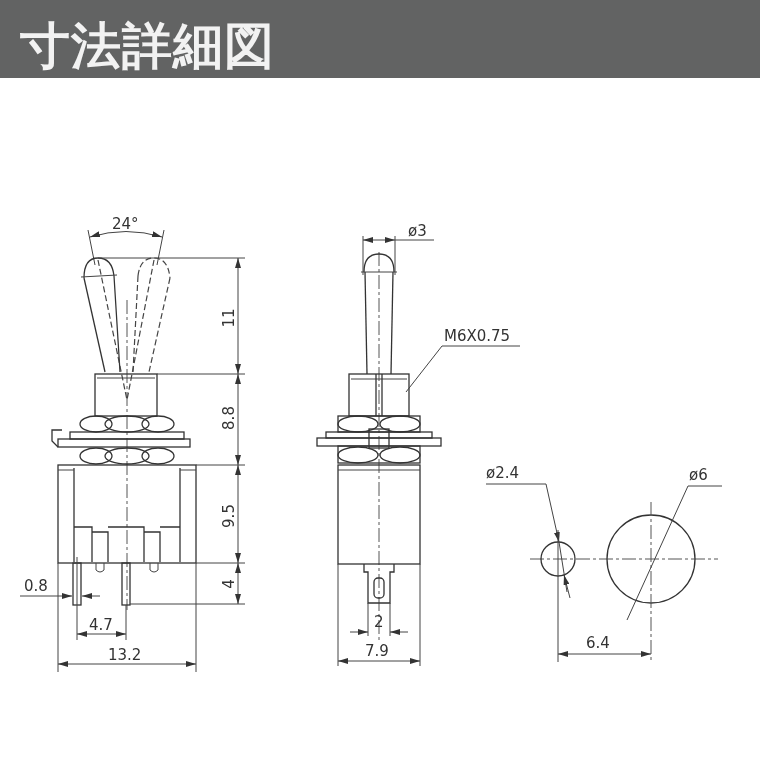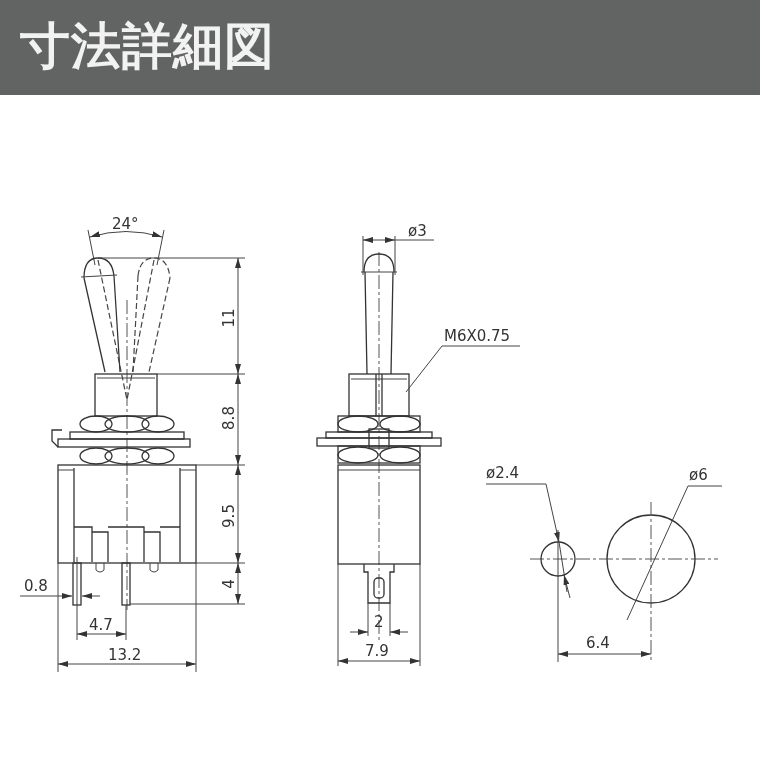--- a/index.html
+++ b/index.html
@@ -1,17 +1,17 @@
 <!DOCTYPE html>
 <html><head>
   <meta charset="utf-8">
   <style>
     html, body { margin: 0; padding: 0; background: #ffffff; }
     body { width: 760px; height: 760px; overflow: hidden; position: relative; font-family: "DejaVu Sans", sans-serif; }
-    .header { position: absolute; left: 0; top: 0; width: 760px; height: 95px; background: #626363; }
+    .header { position: absolute; left: 0; top: 0; width: 760px; height: 78px; background: #626363; }
     .header-title { position: absolute; left: 20px; top: 14px; font-family: "DejaVu Sans", sans-serif; font-weight: bold; font-size: 50px; line-height: 64px; color: #f2f2f2; letter-spacing: 1px; }
     svg.drawing { position: absolute; left: 0; top: 0; }
     .ln { stroke: #333; stroke-width: 1.3; fill: none; }
     .thin { stroke: #444; stroke-width: 1; fill: none; }
     .center { stroke: #555; stroke-width: 1; fill: none; stroke-dasharray: 14 3 3 3; }
     .dash { stroke: #444; stroke-width: 1.2; fill: none; stroke-dasharray: 6 3; }
     .dim-text { font-family: "DejaVu Sans", sans-serif; font-size: 15px; fill: #333; }
     .arrow { fill: #333; }
   </style>
 </head>

